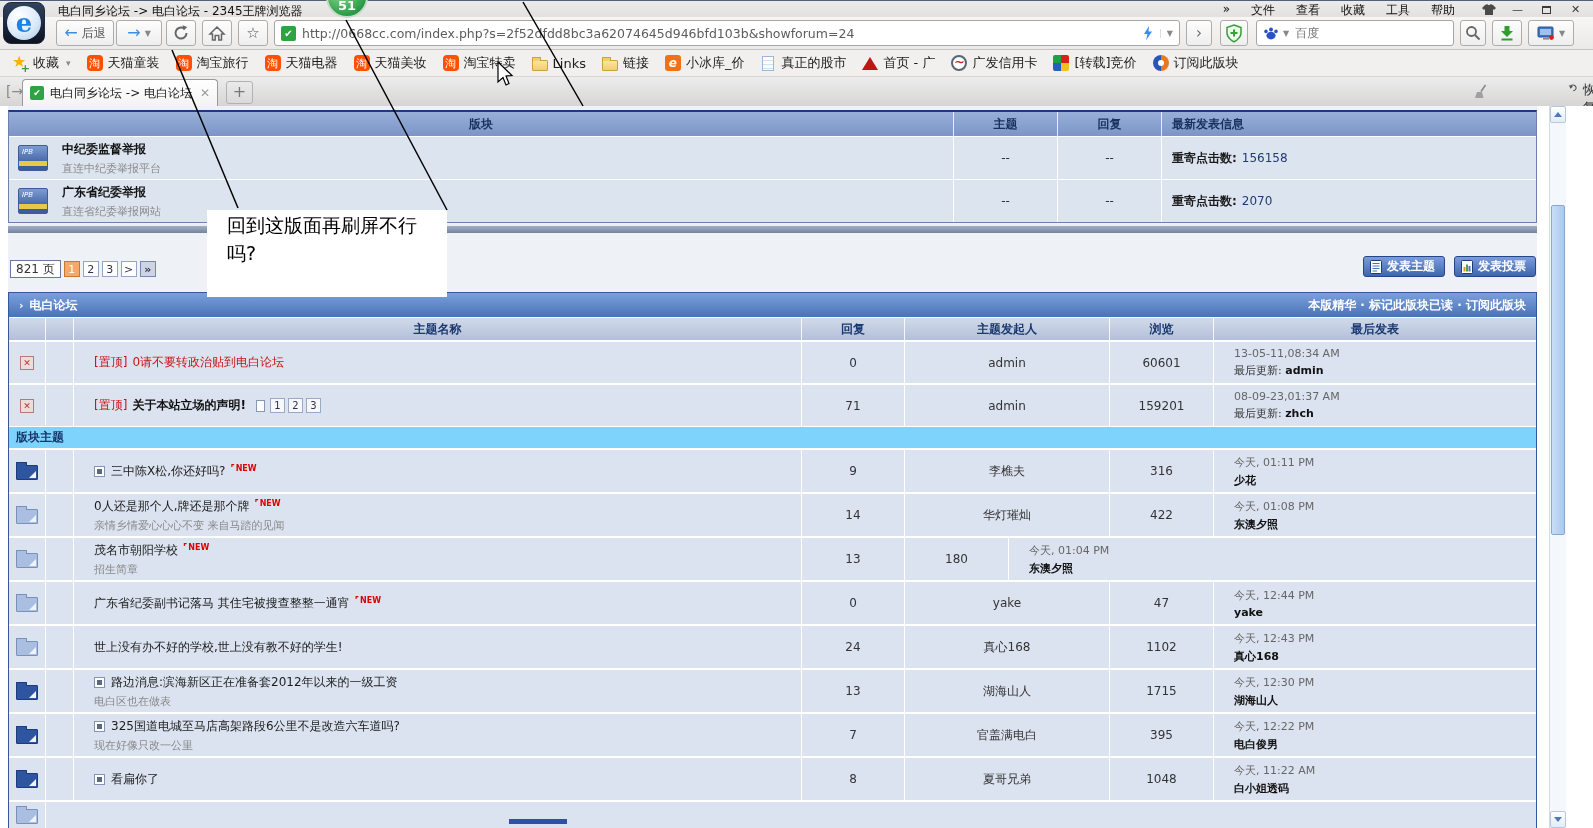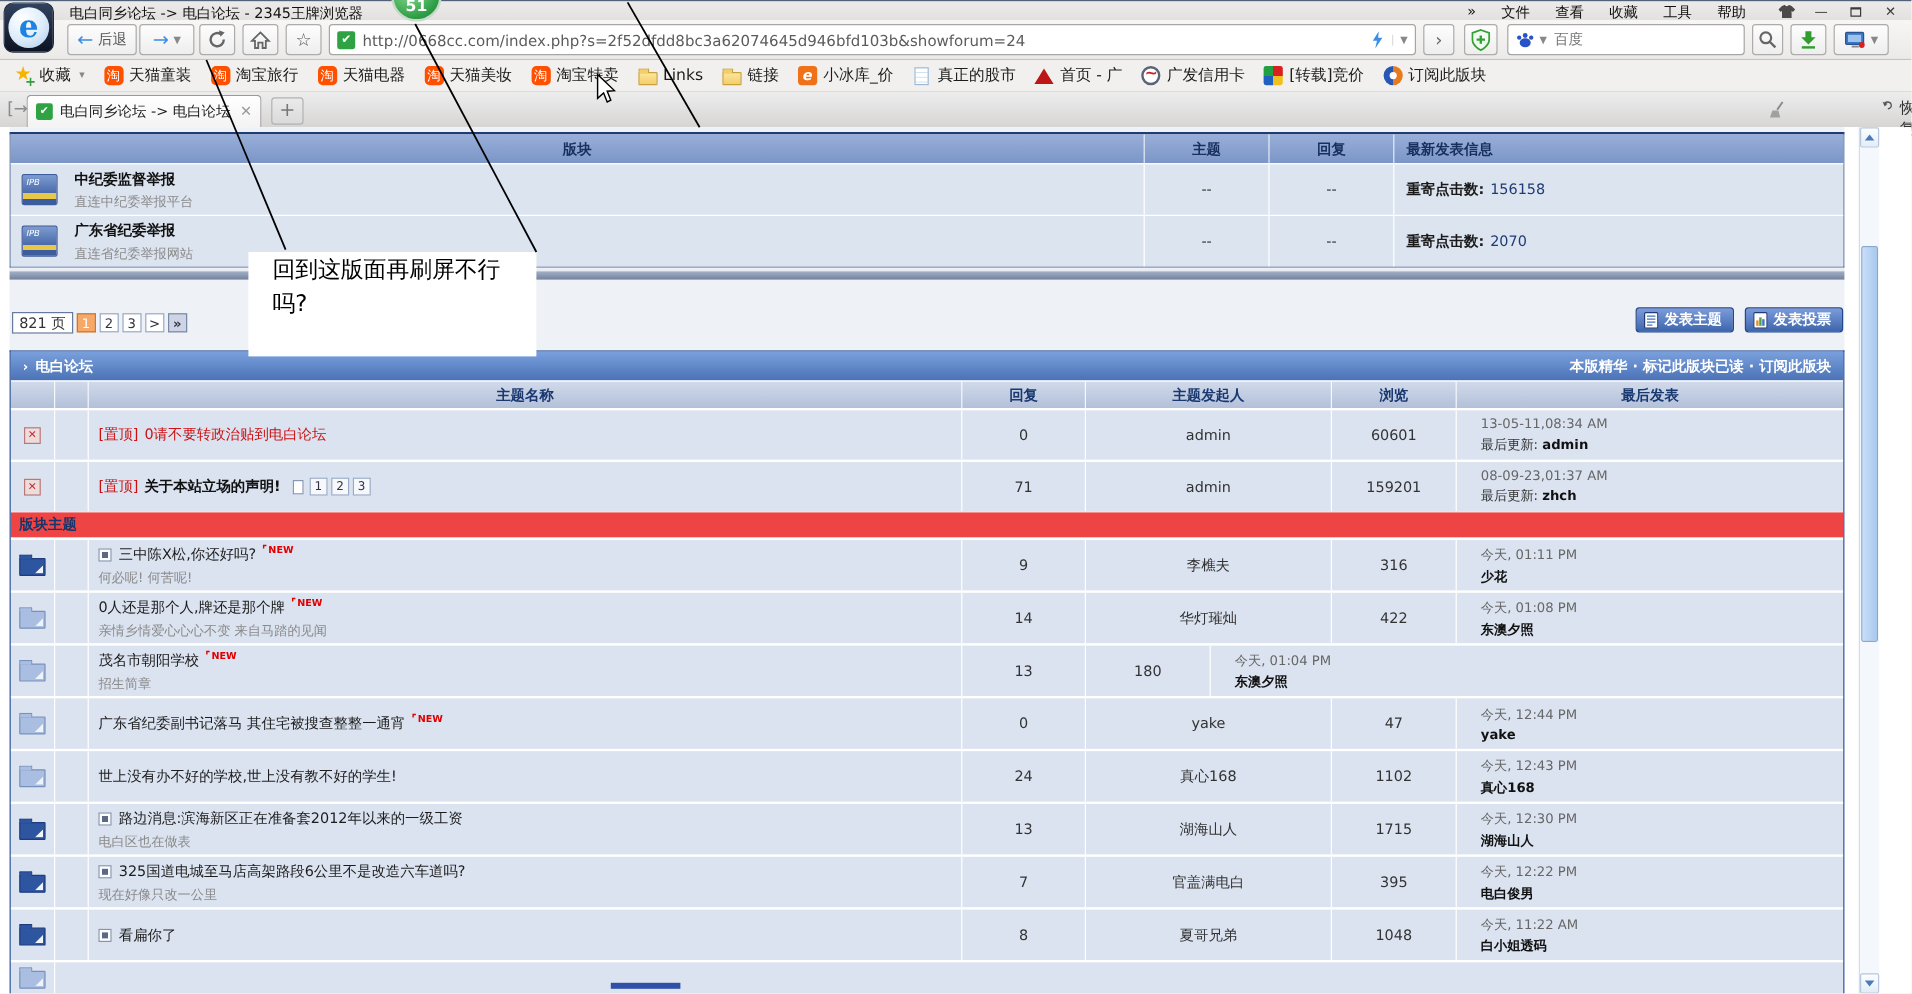--- a/index.html
+++ b/index.html
@@ -142,39 +142,39 @@
   .thr-head > div { display:flex; align-items:center; justify-content:center; height:100%; }
   .hc-a { width:36px; } .hc-b { width:28px; }
   .hc-title { width:728px; }
   .hc-rep { width:103px; } .hc-starter { width:205px; } .hc-views { width:104px; } .hc-last { width:323px; }
   .thr-head > div + div { border-left:1px solid rgba(255,255,255,.85); }
   .s-row, .t-row { display:flex; background:#DBE3F0; border-top:2px solid #fff; position:relative; }
   .s-row { height:43px; } .t-row { height:44px; }
   .c-a { width:36px; display:flex; align-items:center; justify-content:center; }
   .c-b { width:28px; border-left:1px solid #fff; }
   .c-title { width:728px; border-left:1px solid #fff; display:flex; flex-direction:column;
-    justify-content:center; padding-left:8px; }
+    justify-content:center; padding-left:20px; }
   .c-rep { width:103px; border-left:1px solid #fff; display:flex; align-items:center; justify-content:center; color:#333; }
   .c-starter { width:205px; border-left:1px solid #fff; display:flex; align-items:center; justify-content:center; color:#333; }
   .c-views { width:104px; border-left:1px solid #fff; display:flex; align-items:center; justify-content:center; color:#333; }
   .c-last { width:323px; border-left:1px solid #fff; display:flex; flex-direction:column; justify-content:center;
     padding-left:20px; gap:3px; }
   .last-date { color:#666; font-size:11px; }
   .last-upd { color:#333; font-size:11px; }
   .last-upd b { color:#111; }
   .line1 { display:flex; align-items:center; }
   .pin-ico { width:14px; height:14px; background:#EDDCDC; border:1px solid #B87878; color:#C23030;
     font-size:9px; font-weight:bold; line-height:12px; text-align:center; }
   .tag { color:#CC1111; margin-right:5px; }
   .s1 .s-title { color:#CC1111; }
   .s2 .s-title { color:#111; font-weight:bold; }
   .mp-ico { width:9px; height:12px; border:1px solid #8898B4; background:#fff; margin:0 5px 0 10px; }
   .mini-pg { width:15px; height:15px; border:1px solid #9AAAC6; background:#F6F8FC; font-size:10px;
     color:#334; text-align:center; line-height:14px; margin-right:3px; }
-  .sec-bar { height:22px; background:#ef4444; color:#17356B; font-weight:bold; display:flex;
+  .sec-bar { height:22px; background:#7dd3fc; color:#17356B; font-weight:bold; display:flex;
     align-items:center; padding-left:7px; border-top:1px solid #fff; }
   .folder { width:22px; height:15px; position:relative; border-radius:1px; margin-top:3px; }
   .folder::before { content:""; position:absolute; left:-1px; top:-4px; width:9px; height:3px;
     border-radius:1px 1px 0 0; }
   .folder::after { content:""; position:absolute; right:1px; bottom:1px; width:7px; height:7px;
     clip-path:polygon(0 100%, 100% 0, 100% 100%); background:#EFF3FA; }
   .t-row.light .folder { background:#A9BEE0; border:1px solid #7890BC; }
   .t-row.light .folder::before { background:#A9BEE0; border:1px solid #7890BC; border-bottom:none; }
   .t-row.dark .folder { background:#2E55A0; border:1px solid #1E3C7C; }
   .t-row.dark .folder::before { background:#2E55A0; border:1px solid #1E3C7C; border-bottom:none; }
@@ -564,21 +564,20 @@
           <div class="c-a">
             <span class="folder"></span>
           </div>
           <div class="c-b"></div>
           <div class="c-title">
             <div class="line1">
               <span class="pager-ico"></span>
               <span class="t-title">三中陈X松,你还好吗?</span>
               <span class="new-tag">NEW</span>
             </div>
-            <div class="subtitle">何必呢! 何苦呢!</div>
           </div>
           <div class="c-rep">9</div>
           <div class="c-starter">李樵夫</div>
           <div class="c-views">316</div>
           <div class="c-last">
             <span class="last-date">今天, 01:11 PM</span>
             <span class="last-upd"><span></span> <b>少花</b></span>
           </div>
         </div>
 

